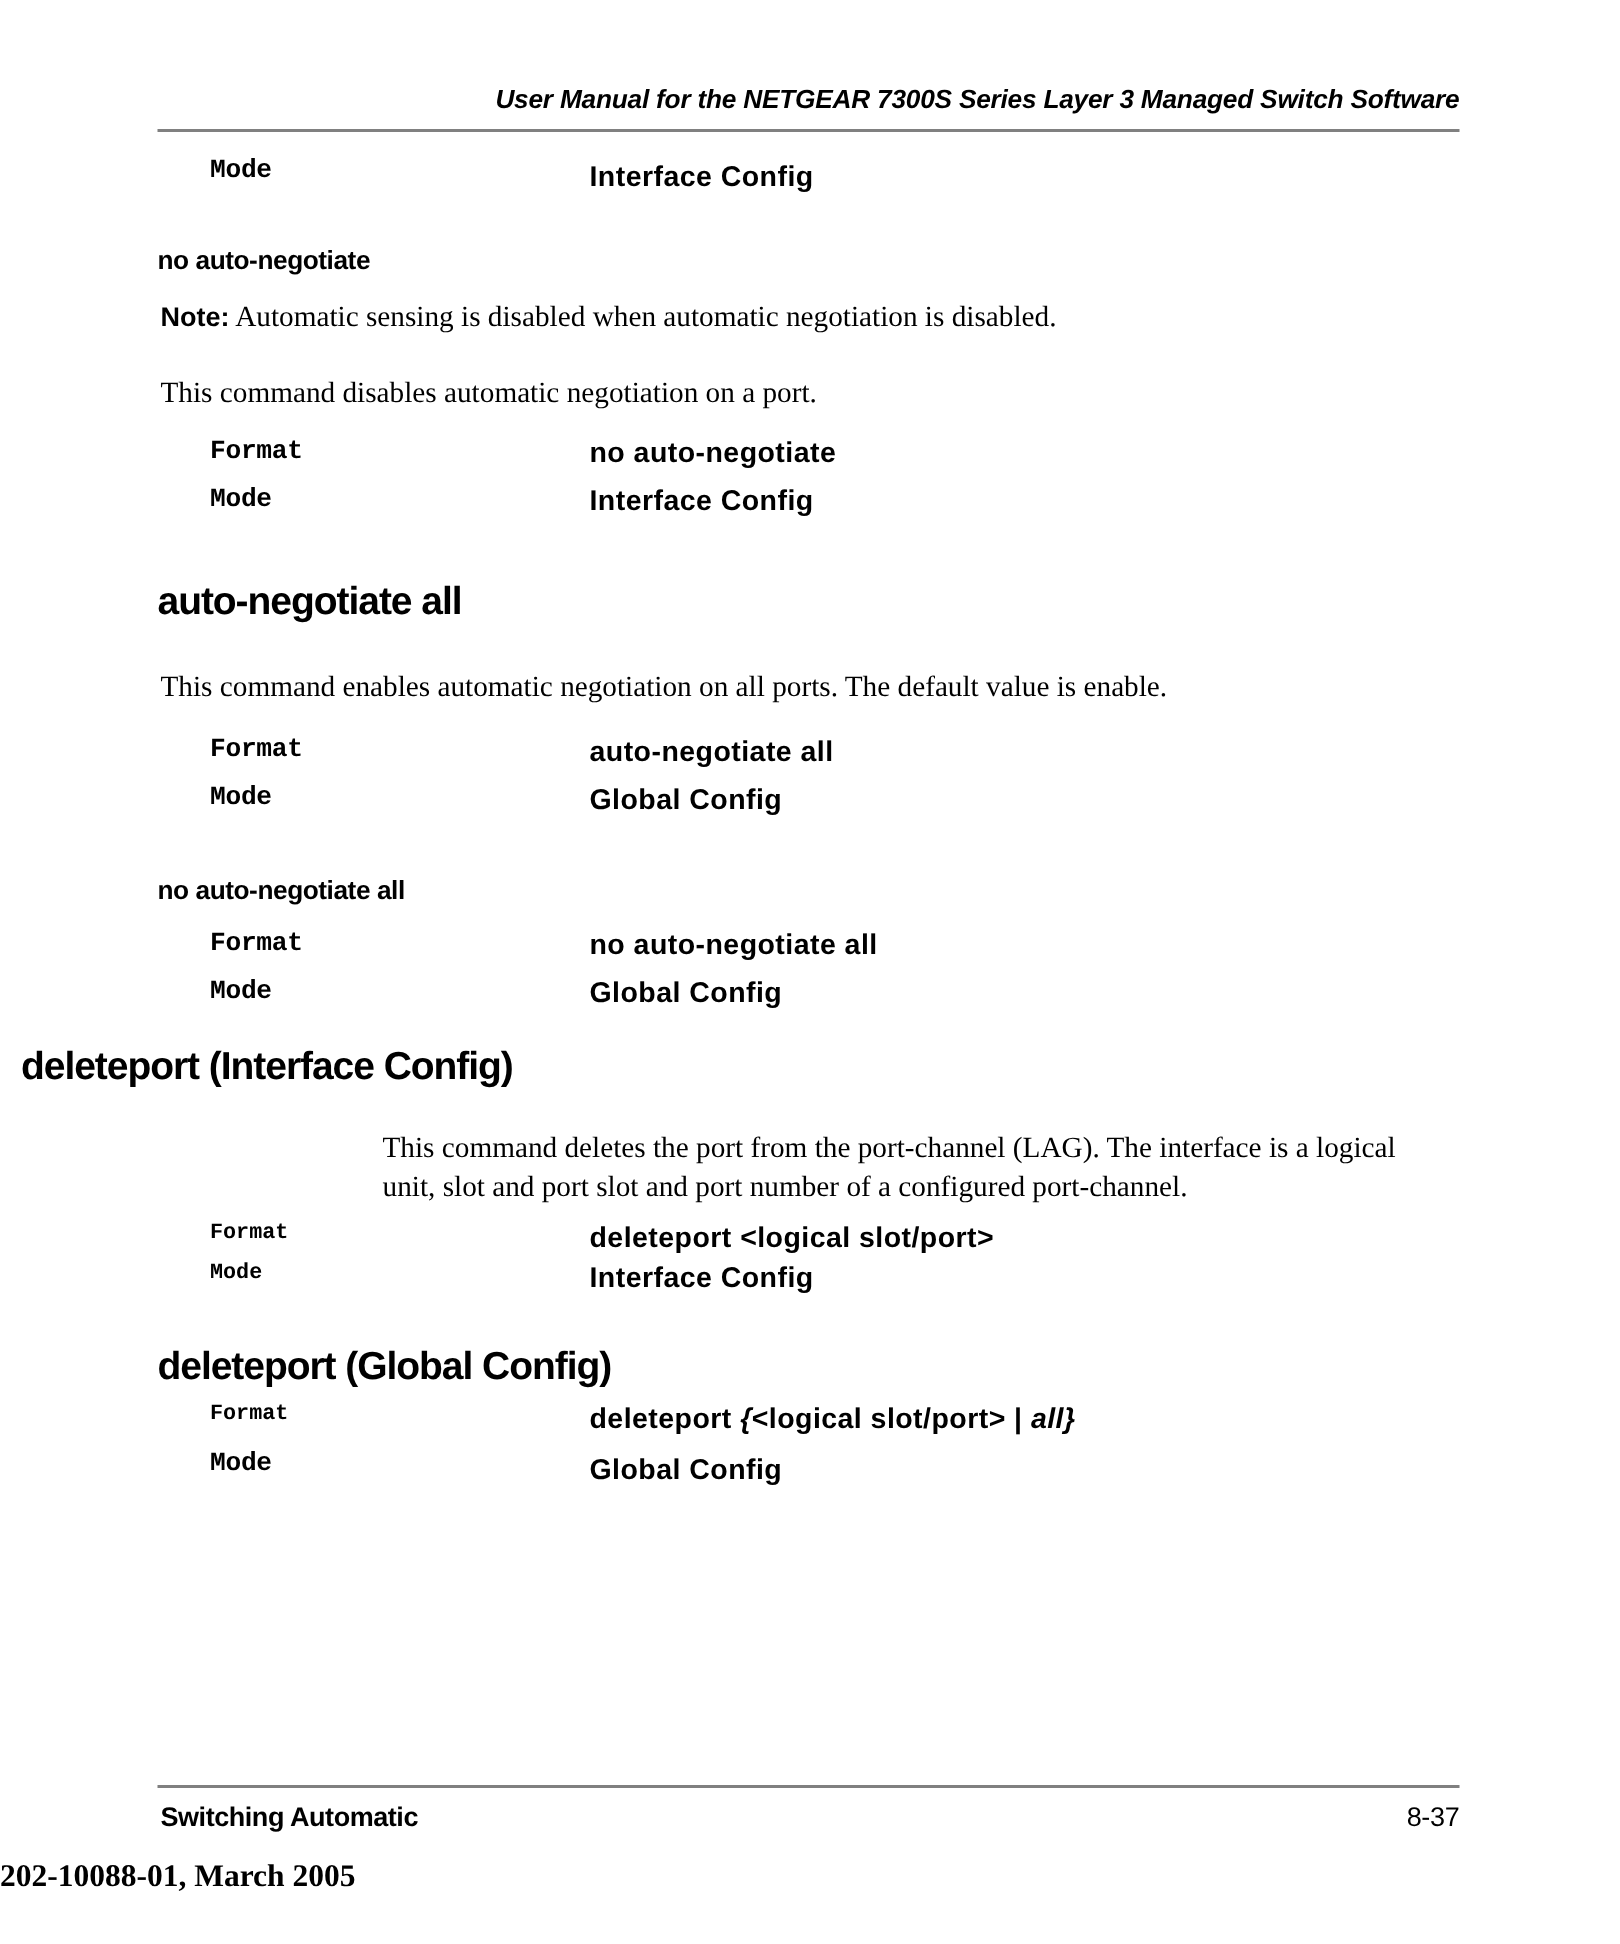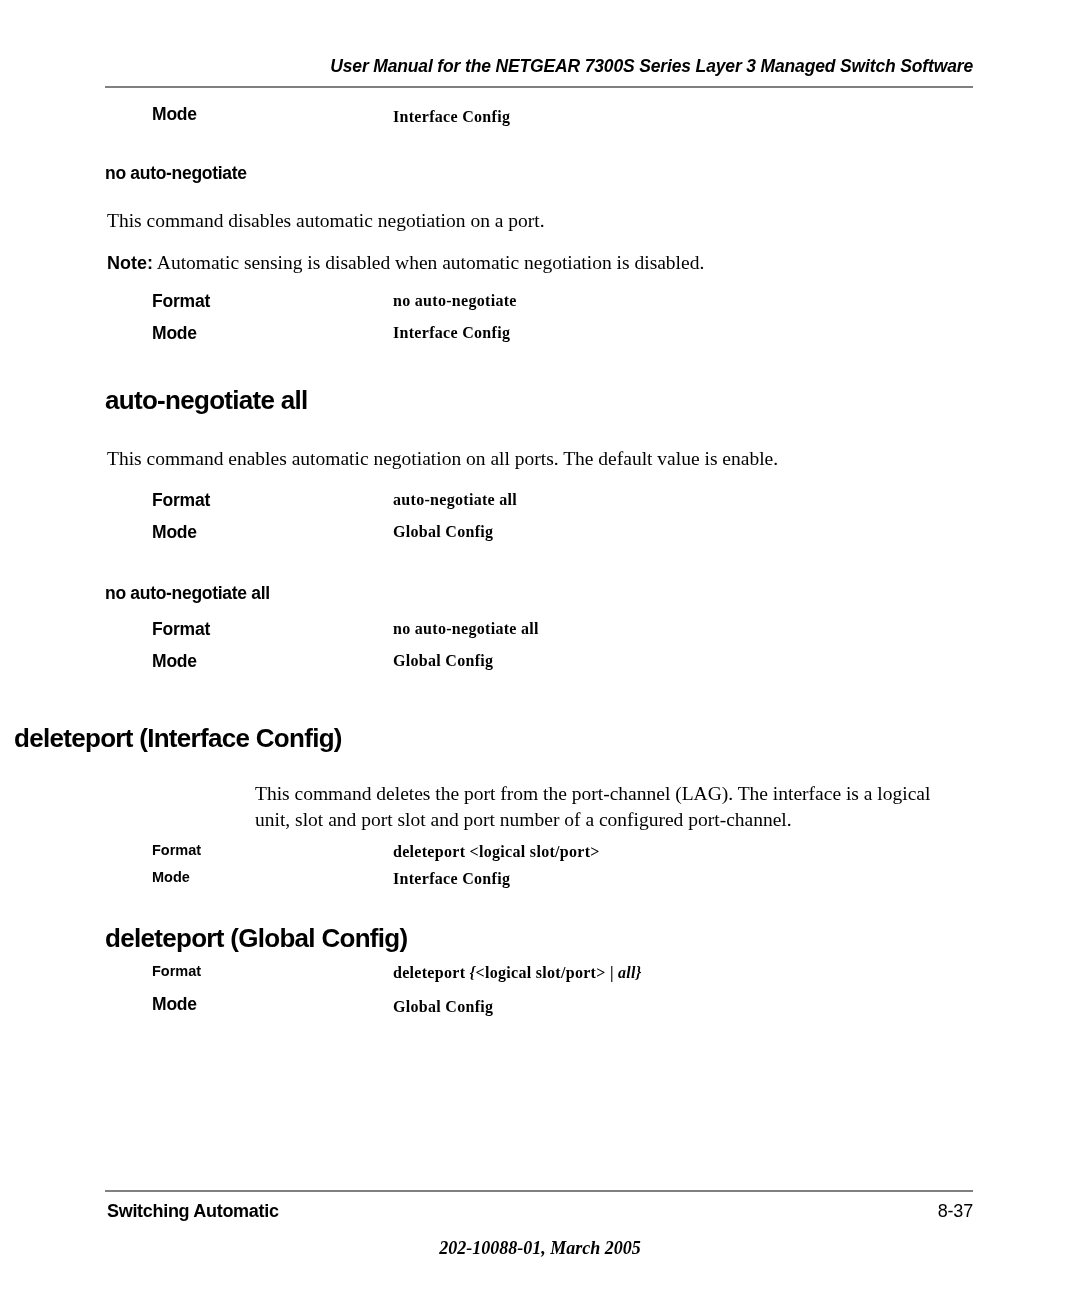--- a/index.html
+++ b/index.html
@@ -92,38 +92,37 @@
 
   
   .spec-row {
     position: relative;
     height: 32px;
   }
   .spec-label {
     position: absolute;
     left: 140px;
     top: 0;
-    font-family: Liberation Sans, sans-serif;
+    font-family: Liberation Mono, monospace;
     font-weight: bold;
     font-size: 17.5px;
     letter-spacing: -0.2px;
     white-space: nowrap;
-    margin-left: 12px;
   }
   .spec-label.small {
     font-size: 14.5px;
     letter-spacing: 0;
   }
   .spec-value {
     position: absolute;
     left: 393px;
     top: 1px;
-    font-family: Liberation Serif, serif;
-    font-weight: bold;
-    font-size: 16px;
+    font-family: Liberation Sans, sans-serif;
+    font-weight: bold;
+    font-size: 19px;
     letter-spacing: 0.3px;
     white-space: pre;
   }
   .spec-value .ital {
     font-style: italic;
   }
 
   .indent-block {
     padding-left: 255px;
     padding-right: 110px;
@@ -165,25 +164,24 @@
     font-weight: normal;
     font-size: 18px;
     letter-spacing: -0.2px;
     white-space: nowrap;
   }
   .footer-center {
     position: absolute;
     left: 0;
     top: 1238px;
     width: 1080px;
-    text-align: center;
+    text-align: left;
     font-family: "Liberation Serif", serif;
-    font-style: italic;
-    font-weight: bold;
-    font-size: 18px;
+    font-weight: bold;
+    font-size: 21px;
     white-space: nowrap;
   }
 </style>
 </head>
 <body>
 
 <div class="page">
 
   <div class="running-header">User Manual for the NETGEAR 7300S Series Layer 3 Managed Switch Software</div>
   <div class="header-rule"></div>
@@ -191,25 +189,25 @@
   <div class="content">
 
     <div class="spec-row" style="height:40px;">
       <span class="spec-label">Mode</span>
       <span class="spec-value" style="top:4px;">Interface Config</span>
     </div>
 
     <div class="head-block" style="margin-top:20px;">
       <h2 class="sub-heading">no auto-negotiate</h2>
     </div>
+    <div class="flush-block" style="margin-top:16px;">
+      <p class="body-text"><span class="note-label">Note:</span><span> Automatic sensing is disabled when automatic negotiation is disabled.</span></p>
+    </div>
     <div class="flush-block" style="margin-top:25px;">
       <p class="body-text">This command disables automatic negotiation on a port.</p>
-    </div>
-    <div class="flush-block" style="margin-top:16px;">
-      <p class="body-text"><span class="note-label">Note:</span><span> Automatic sensing is disabled when automatic negotiation is disabled.</span></p>
     </div>
     <div class="spec-row" style="margin-top:14px;">
       <span class="spec-label">Format</span>
       <span class="spec-value">no auto-negotiate</span>
     </div>
     <div class="spec-row">
       <span class="spec-label">Mode</span>
       <span class="spec-value">Interface Config</span>
     </div>
 
@@ -233,21 +231,21 @@
     </div>
     <div class="spec-row" style="margin-top:16px;">
       <span class="spec-label">Format</span>
       <span class="spec-value">no auto-negotiate all</span>
     </div>
     <div class="spec-row">
       <span class="spec-label">Mode</span>
       <span class="spec-value">Global Config</span>
     </div>
 
-    <div class="head-block" style="margin-top:41px;padding-left:14px;">
+    <div class="head-block" style="margin-top:13px;padding-left:14px;">
       <h1 class="cmd-heading">deleteport (Interface Config)</h1>
     </div>
     <div class="indent-block" style="margin-top:28px;">
       <p class="body-text">This command deletes the port from the port-channel (LAG). The interface is a logical unit, slot and port slot and port number of a configured port-channel.</p>
     </div>
     <div class="spec-row" style="margin-top:9px;height:27px;">
       <span class="spec-label small">Format</span>
       <span class="spec-value">deleteport &lt;logical slot/port&gt;</span>
     </div>
     <div class="spec-row" style="height:27px;">

